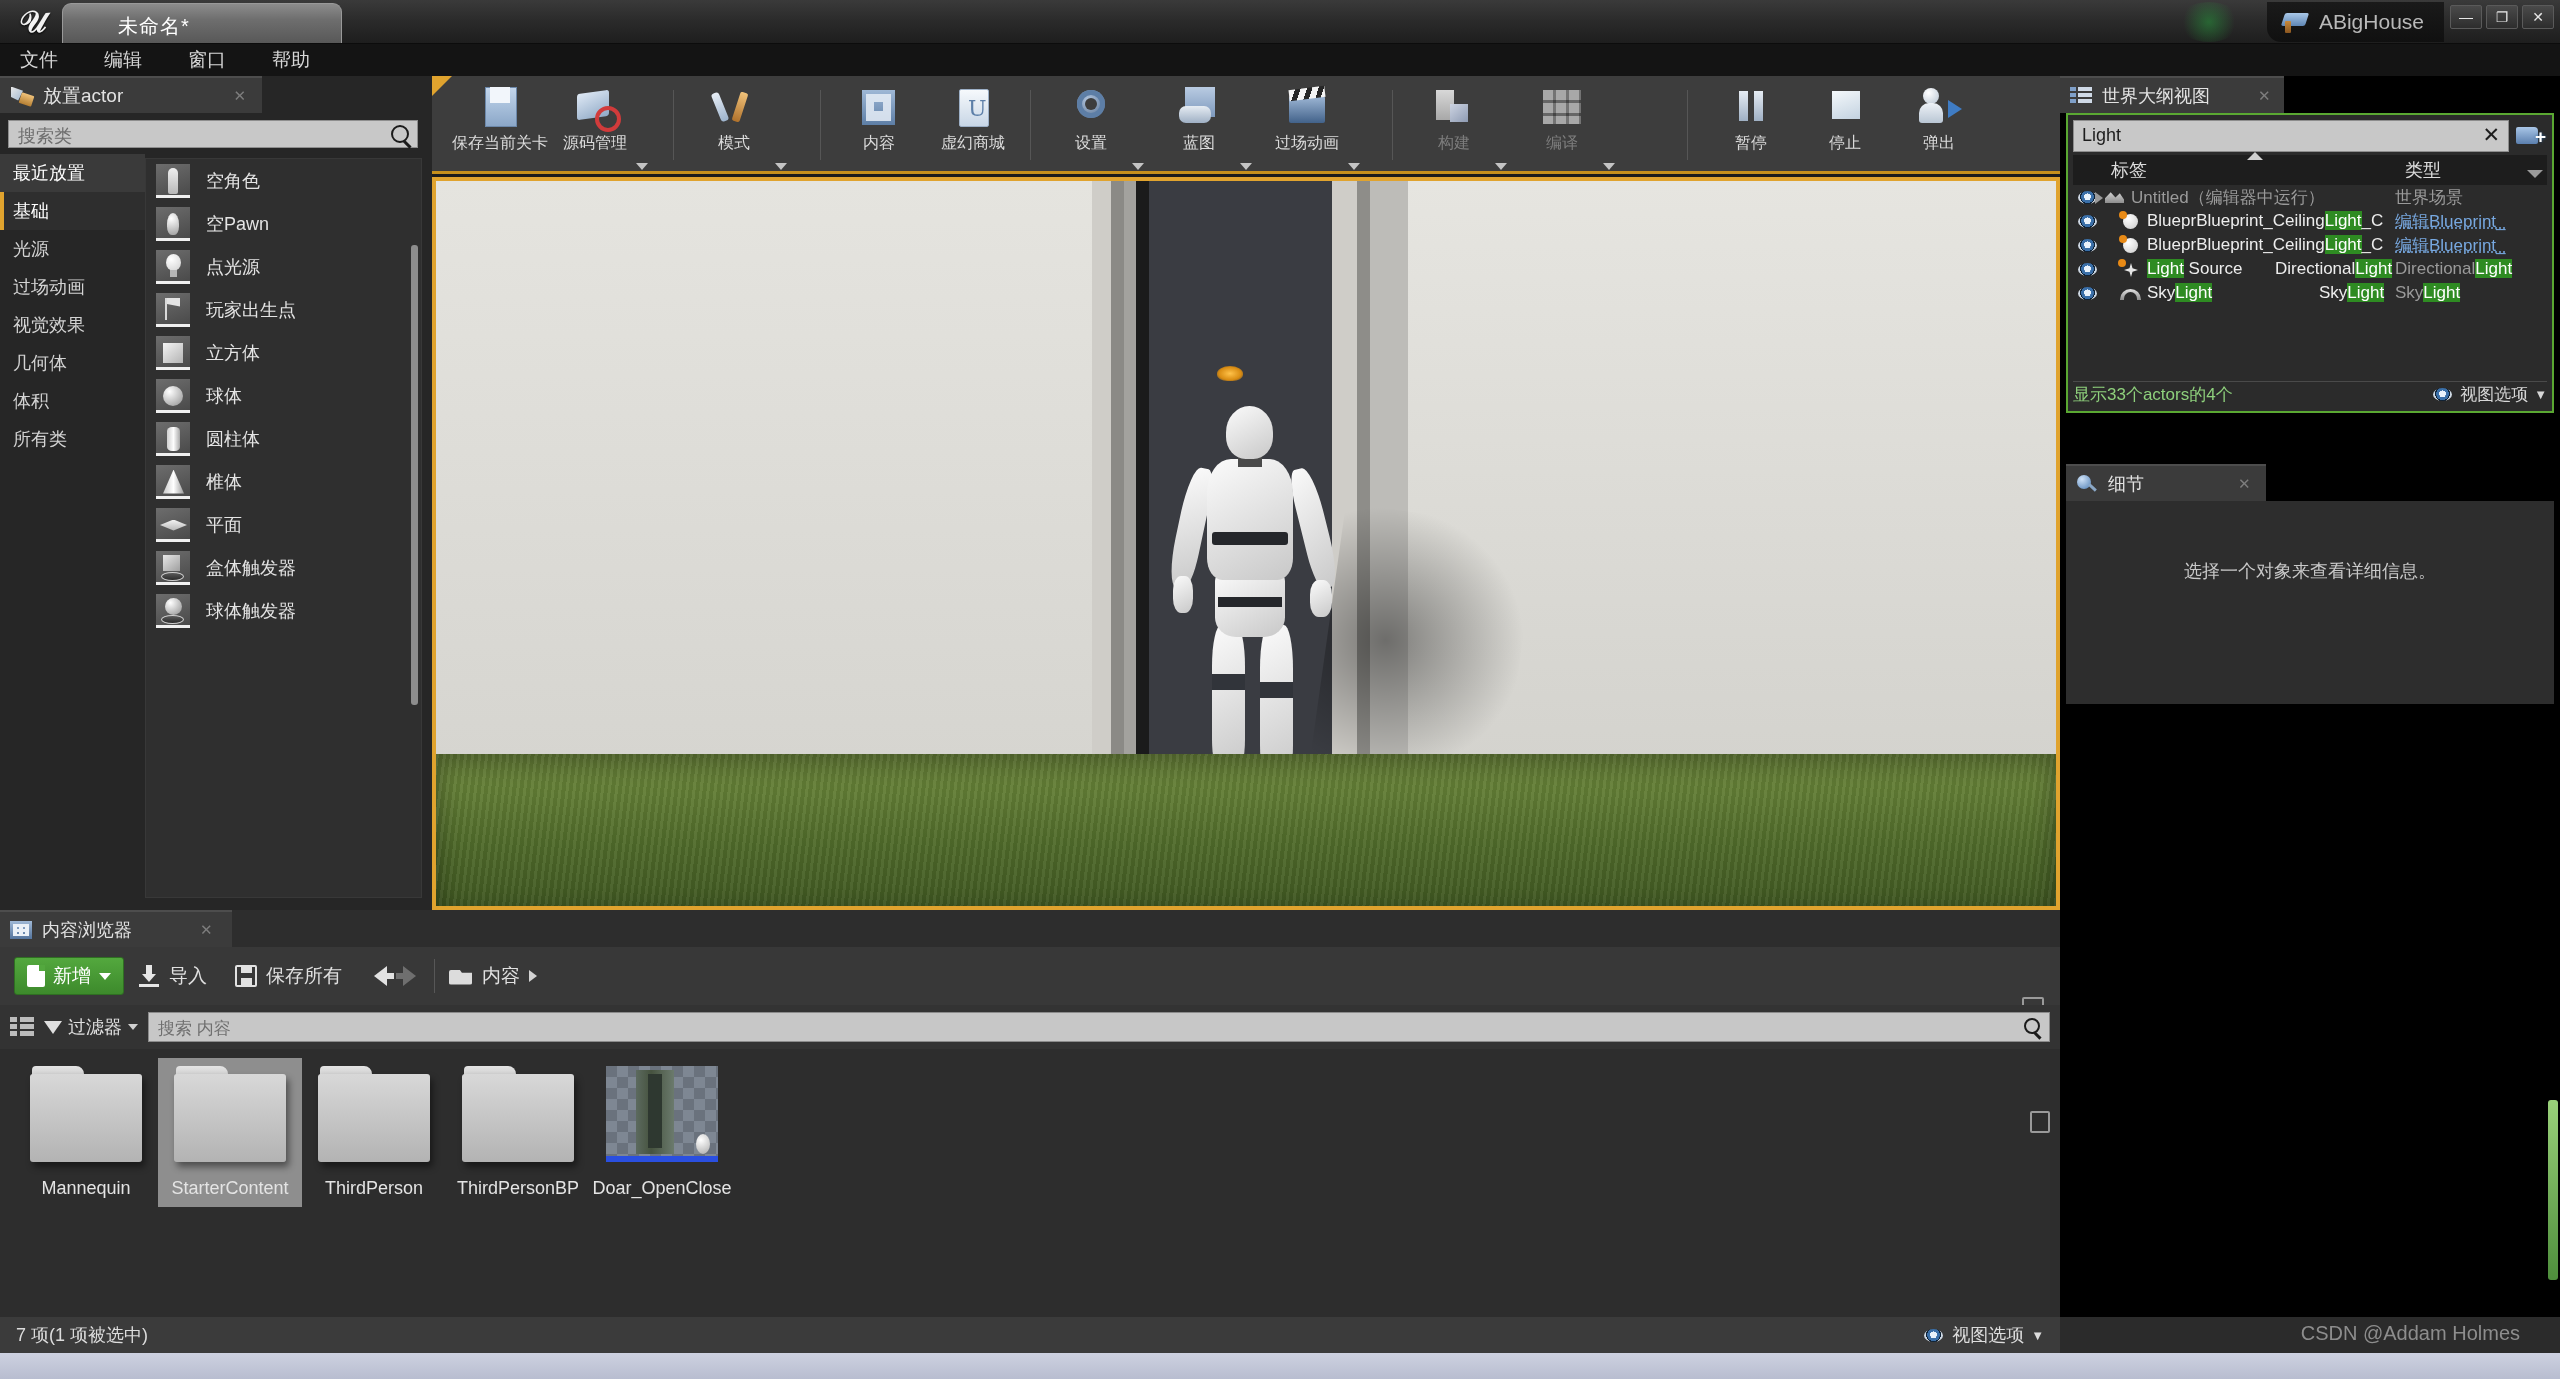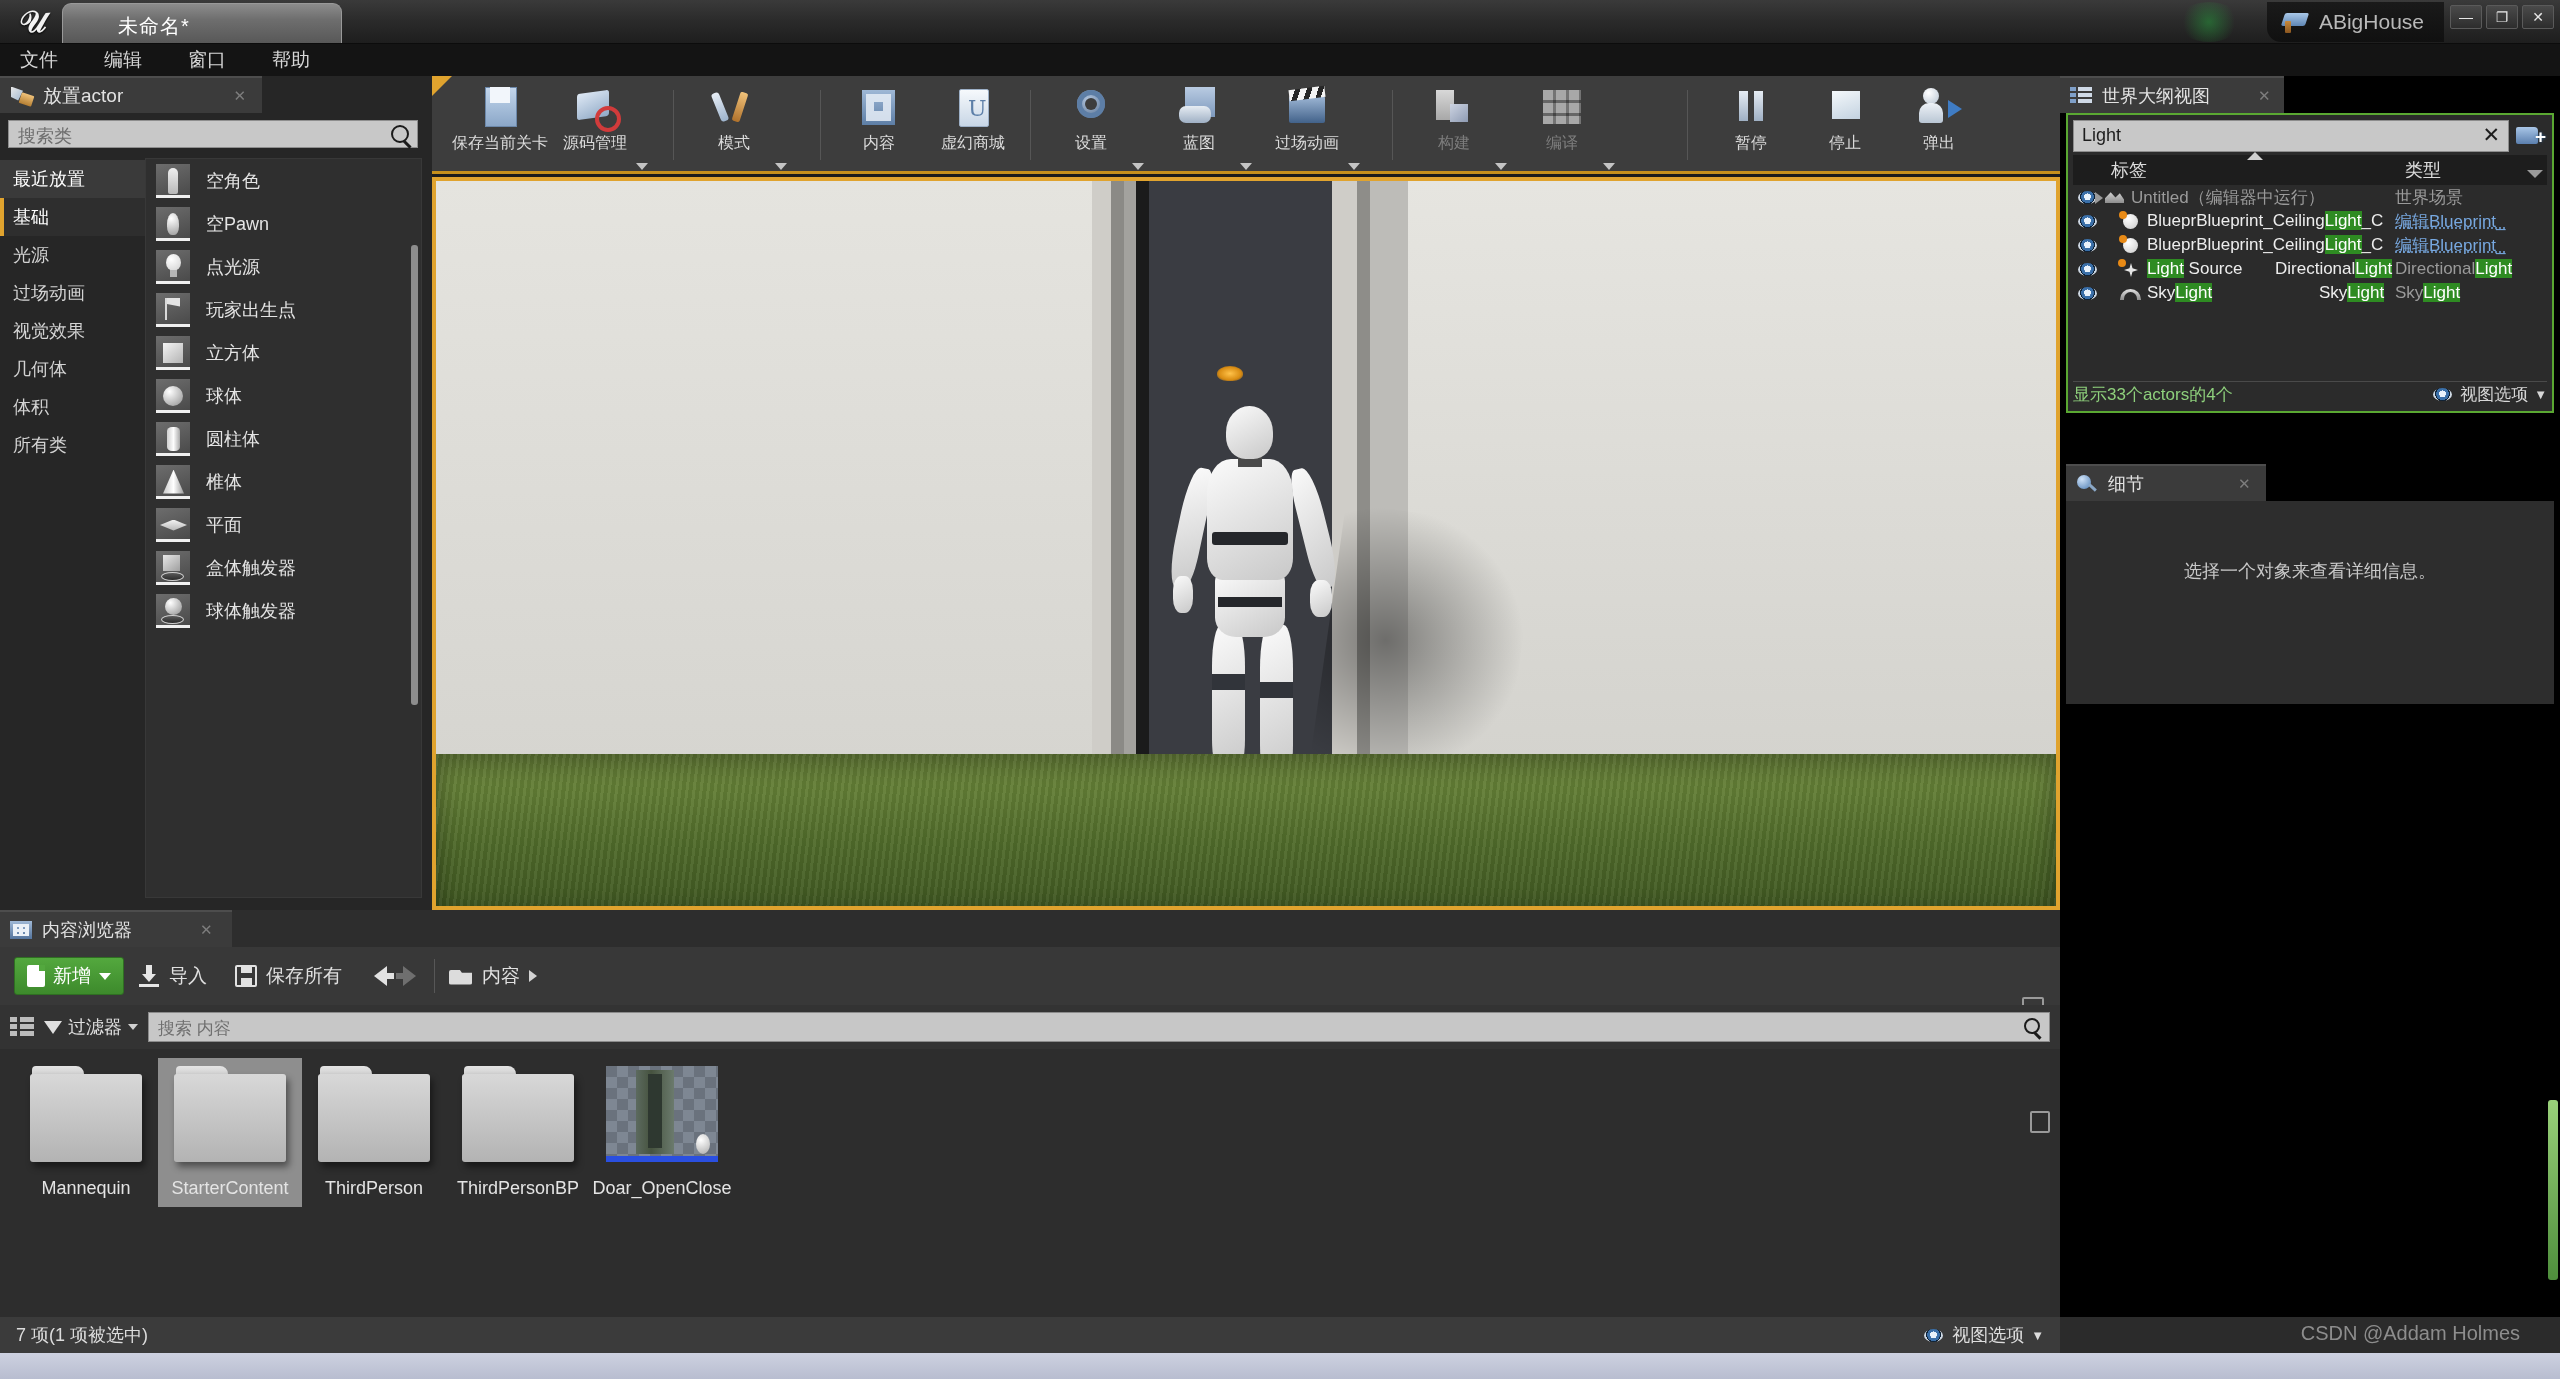--- a/index.html
+++ b/index.html
@@ -56,21 +56,21 @@
   .ltab .x { position:absolute; right:16px; top:9px; font-size:15px; color:#7d7d7d; }
 
   .lsearch { position:absolute; left:8px; top:44px; width:410px; height:28px;
     background:#c8c8c8; border:1px solid #8e8e8e; }
   .lsearch .ph { position:absolute; left:9px; top:3px; font-size:18px; color:#6e6e6e; }
   .lsearch .mag { position:absolute; right:8px; top:4px; width:18px; height:18px;
     border:2.5px solid #1b1b1b; border-radius:50%; }
   .lsearch .mag:after { content:""; position:absolute; right:-5px; bottom:-4px; width:9px; height:2.5px;
     background:#1b1b1b; transform:rotate(45deg); }
 
-  .lcats { position:absolute; left:0; top:84px; width:145px; height:756px; background:#262626; }
+  .lcats { position:absolute; left:0; top:78px; width:145px; height:756px; background:#262626; }
   .lcat { height:38px; display:flex; align-items:center; padding-left:13px; font-size:18px;
     color:#d3d3d3; position:relative; }
   .lcat.sel { background:#2e2e2e; color:#ffffff; }
   .lcat.sel:before { content:""; position:absolute; left:0; top:0; width:4px; height:100%; background:#e0a32e; }
   .lcat.hl { background:#3a3a3a; }
 
   .llist { position:absolute; left:145px; top:82px; width:277px; height:740px;
     background:#2f2f2f; border:1px solid #383838; overflow:hidden; }
   .litem { height:43px; display:flex; align-items:center; padding-left:10px; }
   .lthumb { width:34px; height:34px; background:linear-gradient(160deg,#6d6d6d,#4a4a4a);

